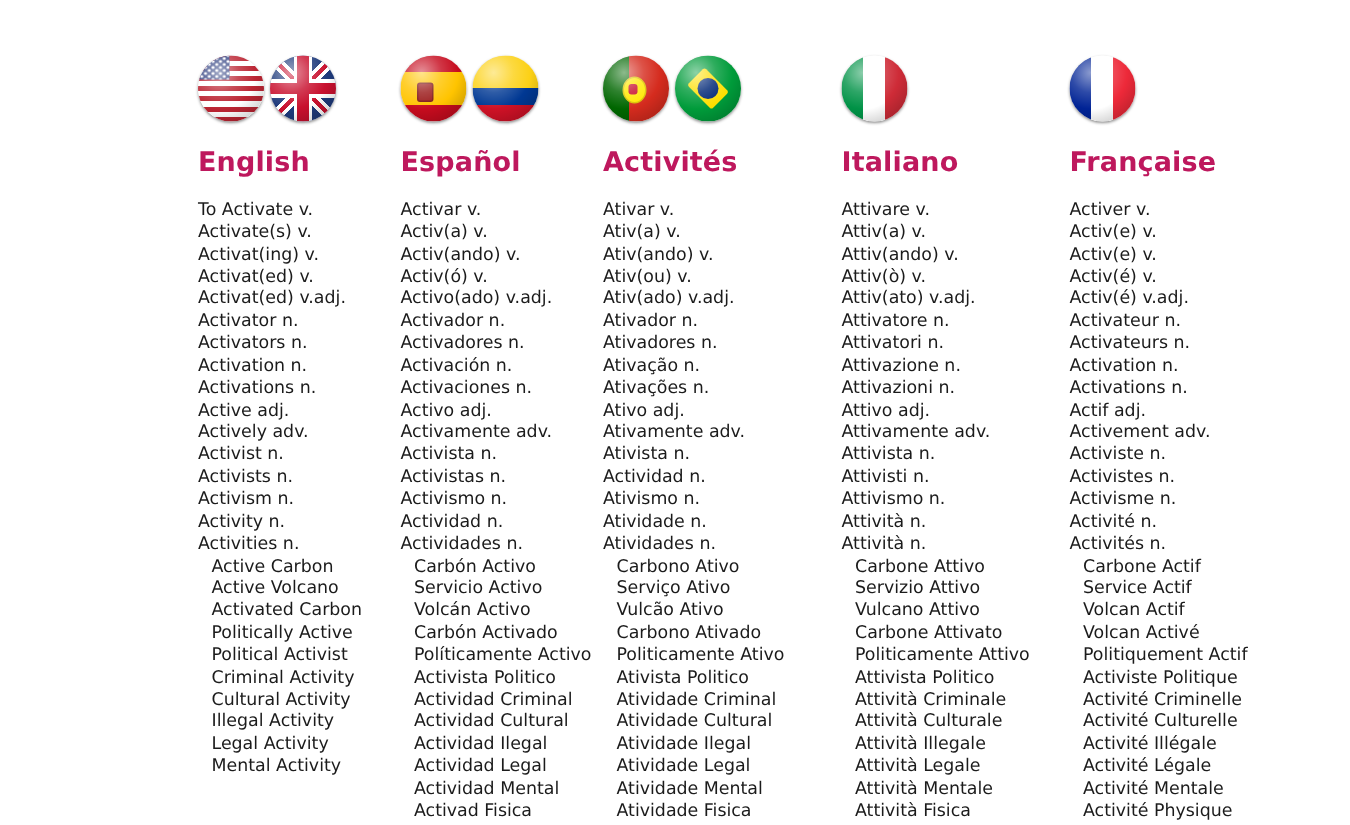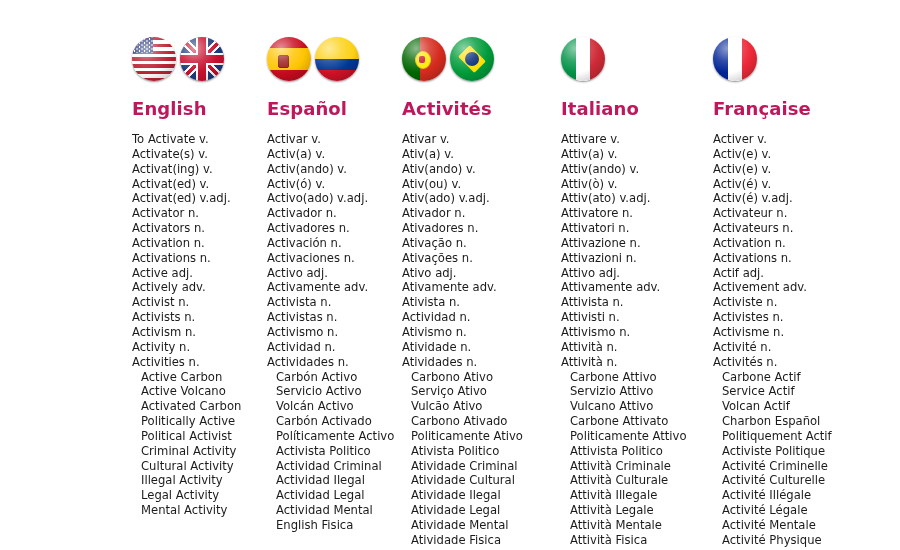--- a/index.html
+++ b/index.html
@@ -273,24 +273,25 @@
           <li>Activismo n.</li>
           <li>Actividad n.</li>
           <li>Actividades n.</li>
           <li class="indent">Carbón Activo</li>
           <li class="indent">Servicio Activo</li>
           <li class="indent">Volcán Activo</li>
           <li class="indent">Carbón Activado</li>
           <li class="indent">Políticamente Activo</li>
           <li class="indent">Activista Politico</li>
           <li class="indent">Actividad Criminal</li>
+          <li class="indent">Actividad Cultural</li>
           <li class="indent">Actividad Ilegal</li>
           <li class="indent">Actividad Legal</li>
           <li class="indent">Actividad Mental</li>
-          <li class="indent">English Fisica</li>
+          <li class="indent">Activad Fisica</li>
         </ul>
       </div>
       <div class="column">
         <div class="flags">
           <div class="flag flag-pt">
             <div class="layer base"></div>
             <div class="crest"></div>
           </div>
           <div class="flag flag-br">
             <div class="layer base"></div>
@@ -388,21 +389,21 @@
           <li>Actif adj.</li>
           <li>Activement adv.</li>
           <li>Activiste n.</li>
           <li>Activistes n.</li>
           <li>Activisme n.</li>
           <li>Activité n.</li>
           <li>Activités n.</li>
           <li class="indent">Carbone Actif</li>
           <li class="indent">Service Actif</li>
           <li class="indent">Volcan Actif</li>
-          <li class="indent">Charbon Español</li>
+          <li class="indent">Volcan Activé</li>
           <li class="indent">Politiquement Actif</li>
           <li class="indent">Activiste Politique</li>
           <li class="indent">Activité Criminelle</li>
           <li class="indent">Activité Culturelle</li>
           <li class="indent">Activité Illégale</li>
           <li class="indent">Activité Légale</li>
           <li class="indent">Activité Mentale</li>
           <li class="indent">Activité Physique</li>
         </ul>
       </div>

